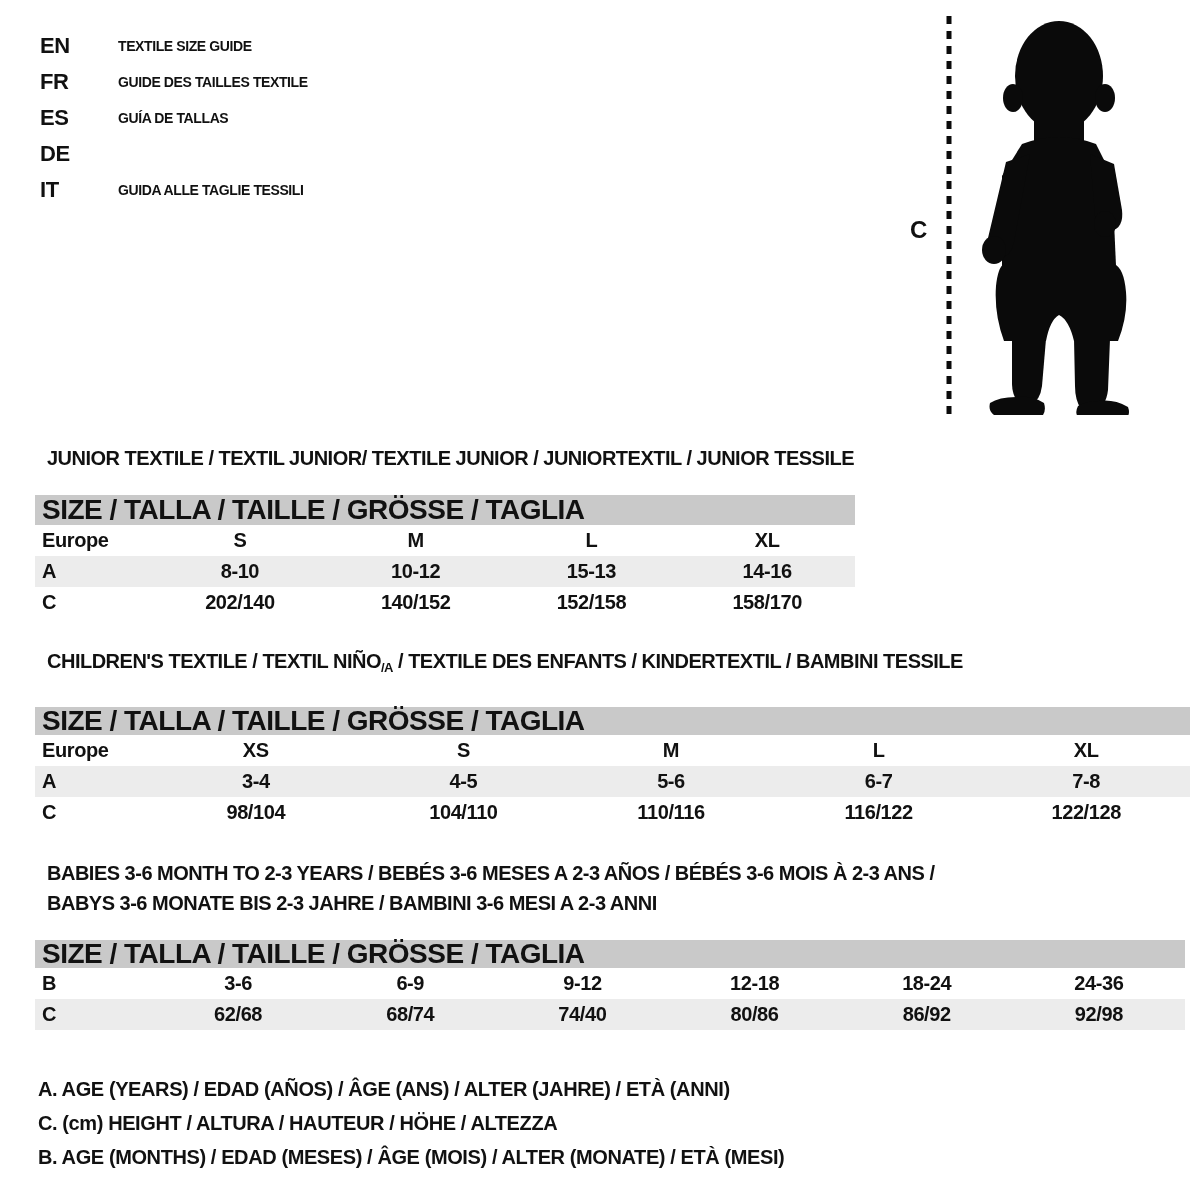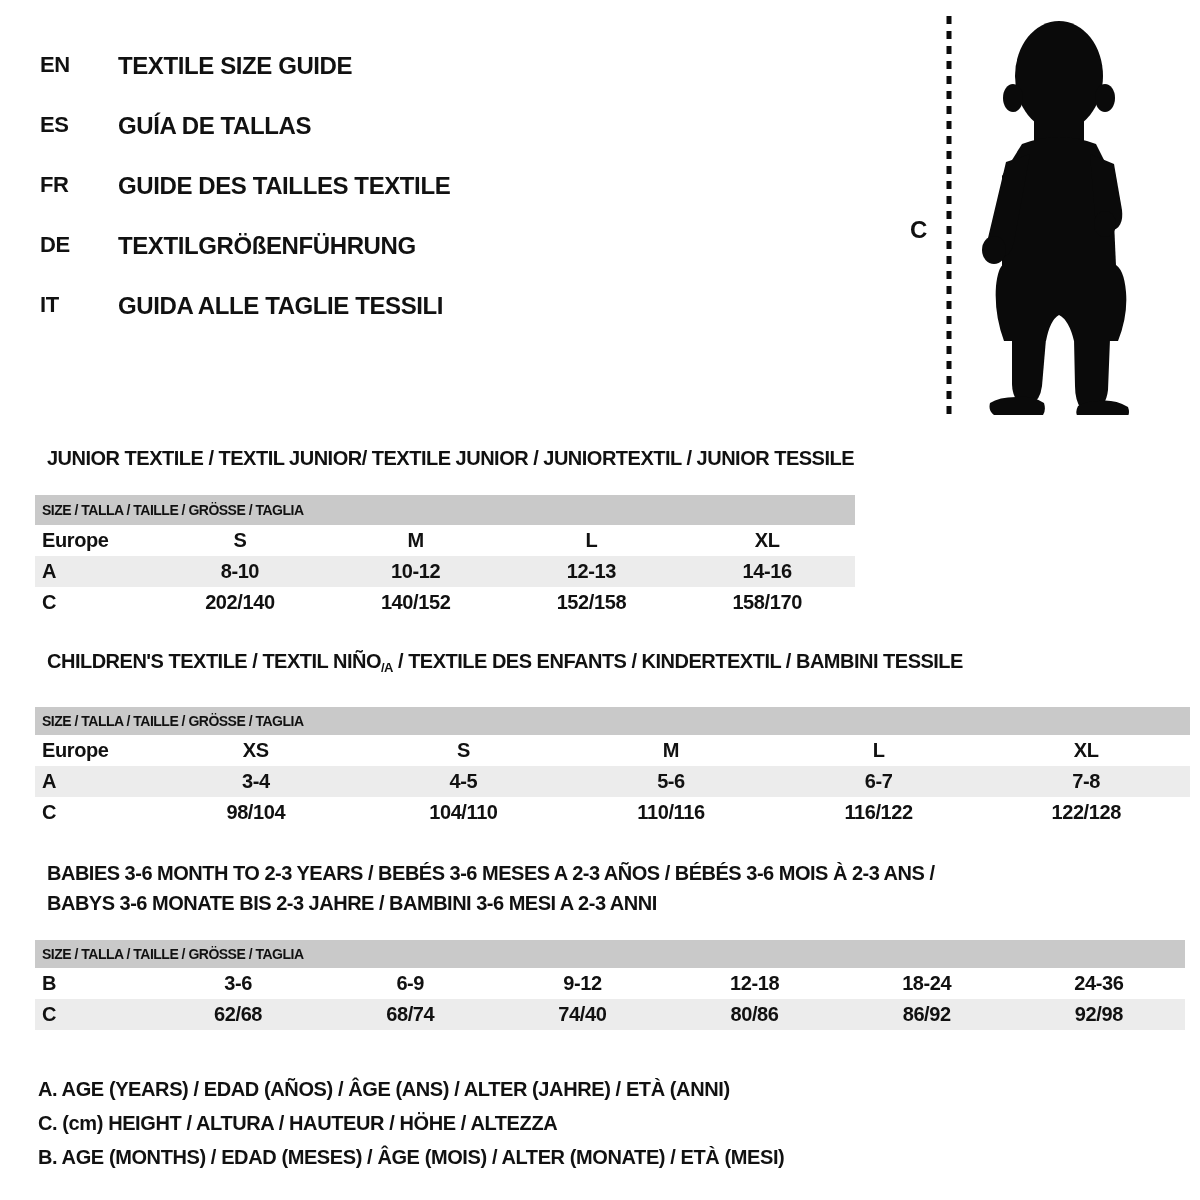--- a/index.html
+++ b/index.html
@@ -4,43 +4,43 @@
 <style>
   html,body{margin:0;padding:0;}
   body{font-family:"Liberation Sans", sans-serif;}
   .canvas{
     position:relative;width:1200px;height:1200px;
     background:var(--background,#fff);color:var(--text,#111);
     overflow:hidden;
   }
   
   .lang-header{position:absolute;left:40px;top:28px;}
-  .lang-row{display:flex;height:36px;align-items:flex-start;margin-top:24px;}
+  .lang-row{display:flex;height:36px;align-items:center;}
   .lang-code{width:78px;font-size:22px;font-weight:700;letter-spacing:-0.4px;}
-  .lang-label{font-size:24px;font-weight:700;letter-spacing:-0.4px;white-space:nowrap;}
+  .lang-label{font-size:14px;font-weight:700;letter-spacing:-0.4px;white-space:nowrap;}
 
   
   .figure-label{
     position:absolute;left:910px;top:216px;
     font-size:24px;font-weight:700;
   }
   .dash-line{position:absolute;left:944px;top:16px;color:var(--silhouette,#0a0a0a);}
   .toddler{position:absolute;left:962px;top:13px;color:var(--silhouette,#0a0a0a);}
 
   
   .size-section{position:absolute;}
   .size-section h2{
     margin:12px;font-size:20px;font-weight:700;letter-spacing:-0.5px;
     line-height:22px;white-space:nowrap;
   }
   .size-section h2 .title-line{display:block;line-height:30px;}
   .size-section h2 .sub{font-size:13px;vertical-align:-4px;}
   .size-bar{
     background:var(--header_bar,#c9c9c9);
-    font-size:14px;font-weight:700;letter-spacing:-0.5px;
+    font-size:28px;font-weight:700;letter-spacing:-0.5px;
     height:30px;line-height:30px;padding-left:7px;
     box-sizing:border-box;
   }
   .sec-junior{left:35px;top:435px;width:820px;}
   .sec-junior .size-bar{margin-top:26px;}
   .sec-children{left:35px;top:638px;width:1155px;}
   .sec-children .size-bar{margin-top:28px;height:28px;line-height:28px;}
   .sec-babies{left:35px;top:846px;width:1150px;}
   .sec-babies .size-bar{margin-top:22px;height:28px;line-height:28px;}
 
@@ -63,30 +63,29 @@
 <body>
 
 <div class="canvas">
 
   <header class="lang-header">
       <div class="lang-row">
         <span class="lang-code">EN</span>
         <span class="lang-label">TEXTILE SIZE GUIDE</span>
       </div>
       <div class="lang-row">
+        <span class="lang-code">FR</span>
+        <span class="lang-label">GUIDE DES TAILLES TEXTILE</span>
+      </div>
+      <div class="lang-row">
         <span class="lang-code">ES</span>
         <span class="lang-label">GUÍA DE TALLAS</span>
       </div>
       <div class="lang-row">
-        <span class="lang-code">FR</span>
-        <span class="lang-label">GUIDE DES TAILLES TEXTILE</span>
-      </div>
-      <div class="lang-row">
         <span class="lang-code">DE</span>
-        <span class="lang-label">TEXTILGRÖßENFÜHRUNG</span>
       </div>
       <div class="lang-row">
         <span class="lang-code">IT</span>
         <span class="lang-label">GUIDA ALLE TAGLIE TESSILI</span>
       </div>
     </header>
 
   <span class="figure-label">C</span>
 
   <svg class="dash-line" width="10" height="398" aria-hidden="true">
@@ -121,21 +120,21 @@
             <td class="rowlabel">Europe</td>
             <td>S</td>
             <td>M</td>
             <td>L</td>
             <td>XL</td>
           </tr>
           <tr class="shaded">
             <td class="rowlabel">A</td>
             <td>8-10</td>
             <td>10-12</td>
-            <td>12-13</td>
+            <td>15-13</td>
             <td>14-16</td>
           </tr>
           <tr>
             <td class="rowlabel">C</td>
             <td>202/140</td>
             <td>140/152</td>
             <td>152/158</td>
             <td>158/170</td>
           </tr>
         </tbody>

